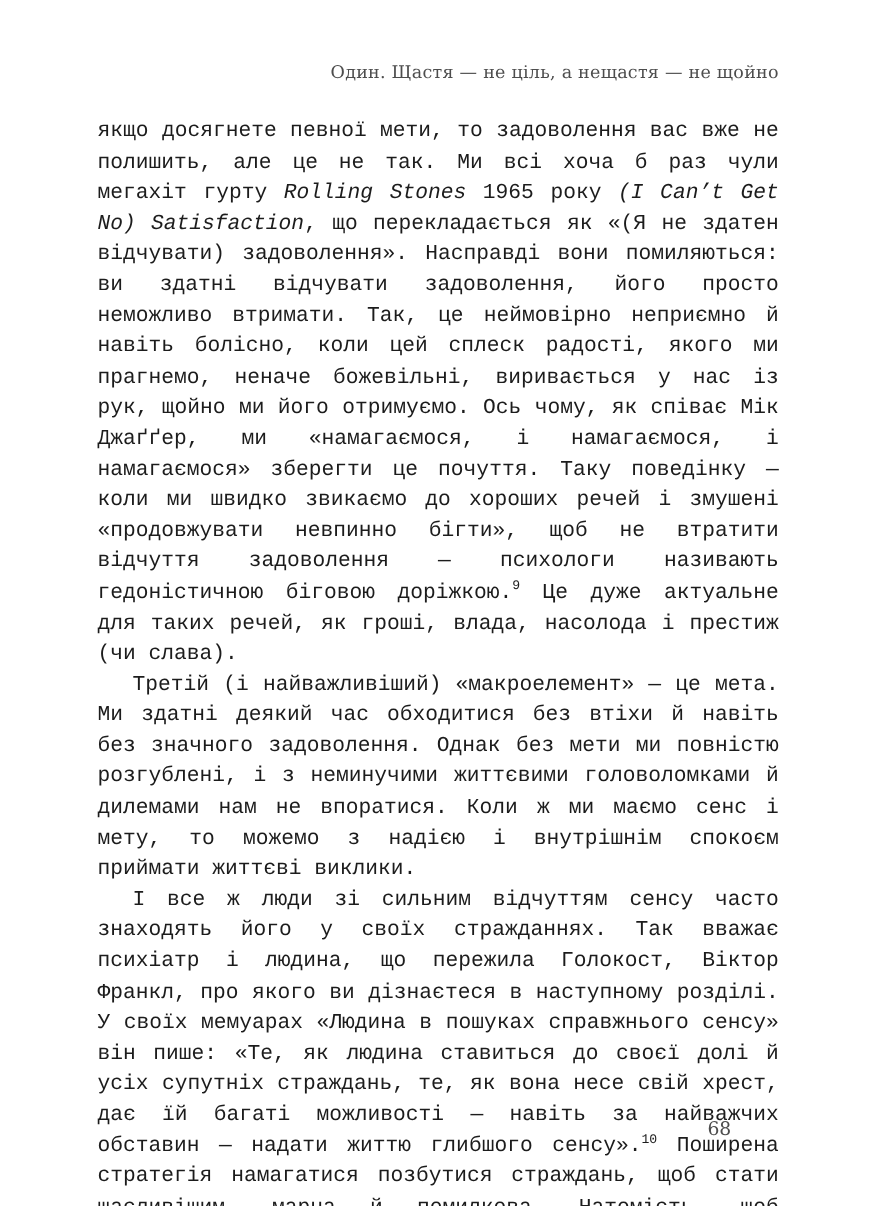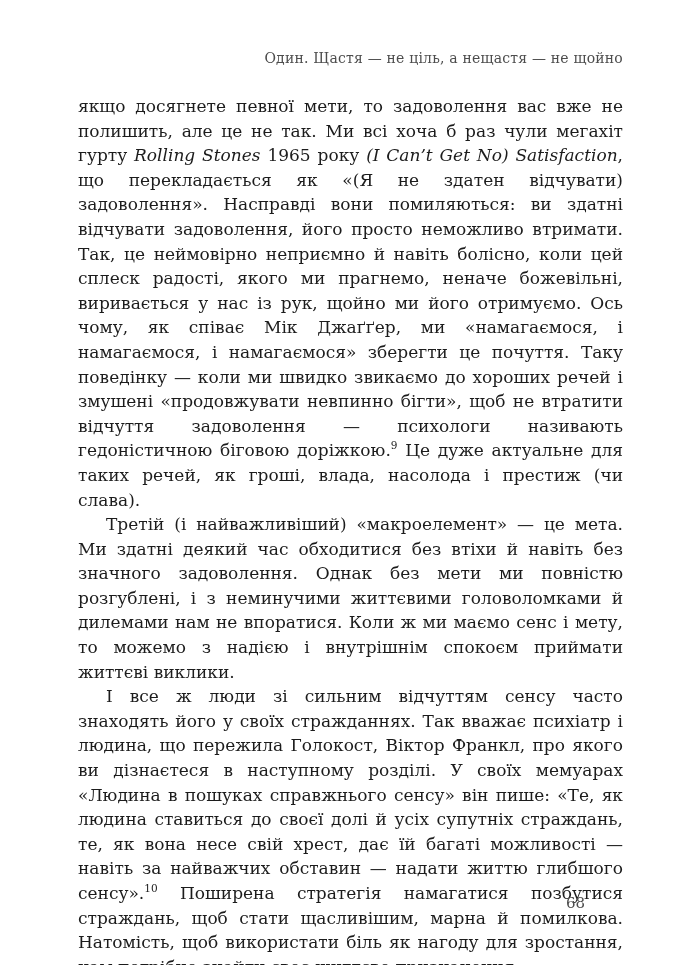--- a/index.html
+++ b/index.html
@@ -31,20 +31,21 @@
       top: 94px;
       left: 78px;
       width: 545px;
     }
     .text-block p {
       margin: 0;
       text-align: justify;
       font-size: 17px;
       line-height: 24.6px;
       hyphens: auto;
+      font-family: Liberation Mono, monospace;
       -webkit-hyphens: auto;
     }
     .text-block p.indent {
       text-indent: 28px;
     }
     .text-block i {
       font-style: italic;
     }
     .text-block sup {
       font-size: 10.5px;

